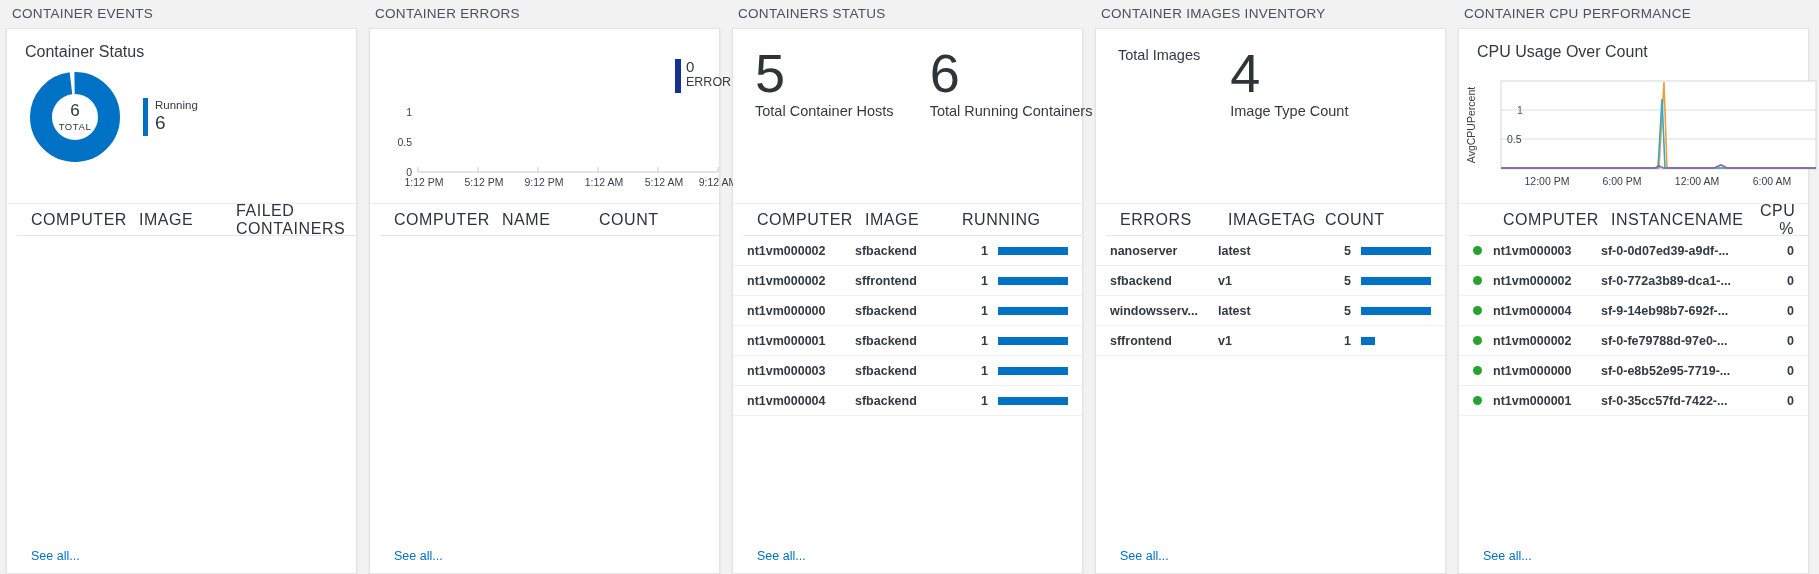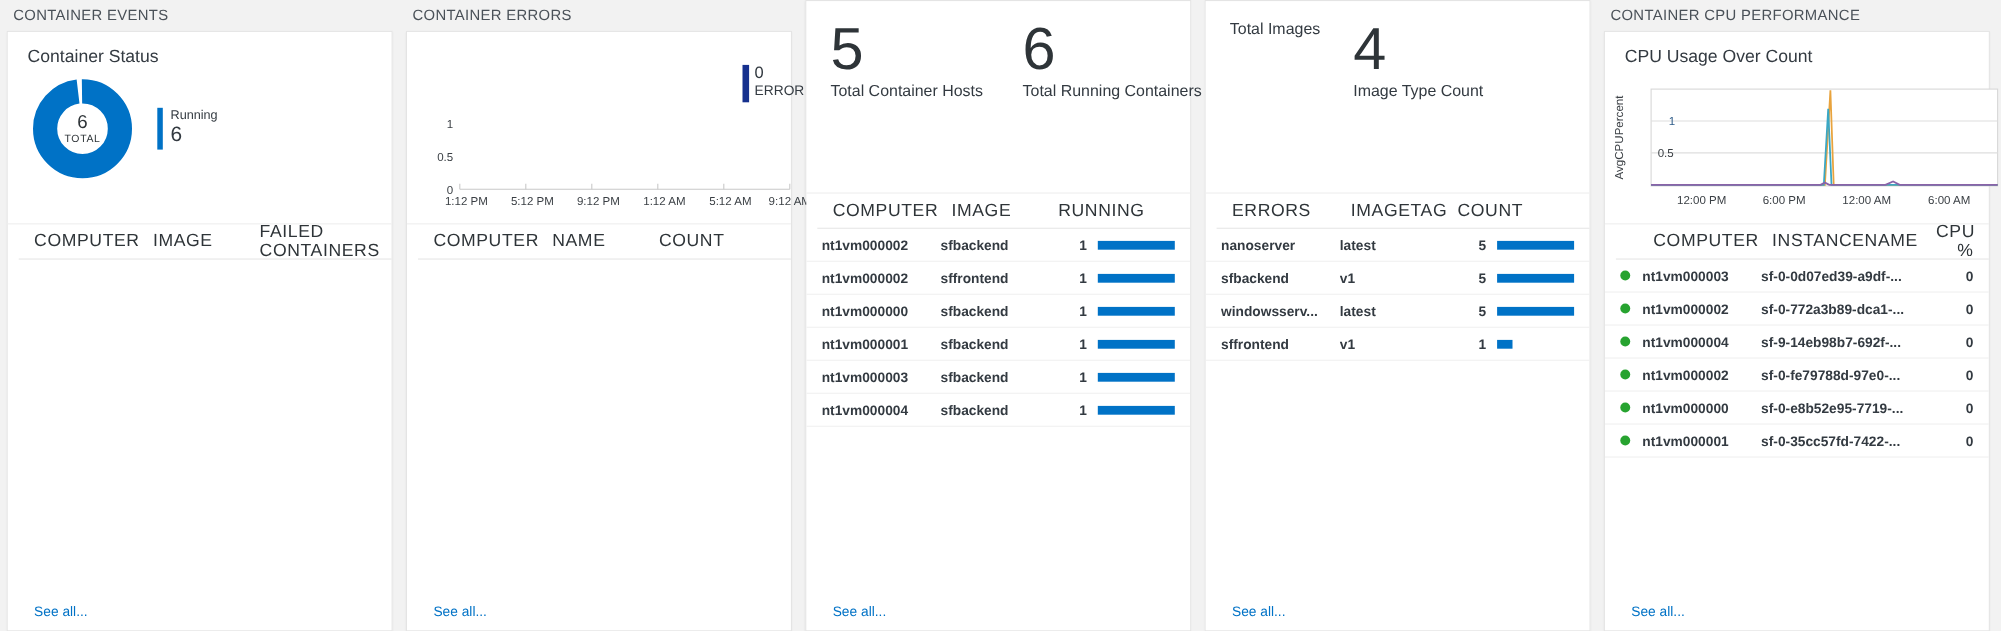--- a/index.html
+++ b/index.html
@@ -203,20 +203,21 @@
         </div>
         <div class="tbl-body"></div>
       </div>
       <div class="footer">
         <a class="see-all">See all...</a>
       </div>
     </div>
   </div>
 
   <div class="panel">
+    <div class="panel-title">CONTAINERS STATUS</div>
     <div class="card">
       <div class="viz">
         <div class="bignums">
           <div class="bignum-block">
             <div class="bignum">5</div>
             <div class="bignum-lbl">Total Container Hosts</div>
           </div>
           <div class="bignum-block">
             <div class="bignum">6</div>
             <div class="bignum-lbl">Total Running Containers</div>
@@ -280,20 +281,21 @@
           </div>
         </div>
       </div>
       <div class="footer">
         <a class="see-all">See all...</a>
       </div>
     </div>
   </div>
 
   <div class="panel">
+    <div class="panel-title">CONTAINER IMAGES INVENTORY</div>
     <div class="card">
       <div class="viz">
         <div class="bignums">
           <div class="bignum-block wide">
             <div class="bignum-lbl">Total Images</div>
           </div>
           <div class="bignum-block">
             <div class="bignum">4</div>
             <div class="bignum-lbl">Image Type Count</div>
           </div>

